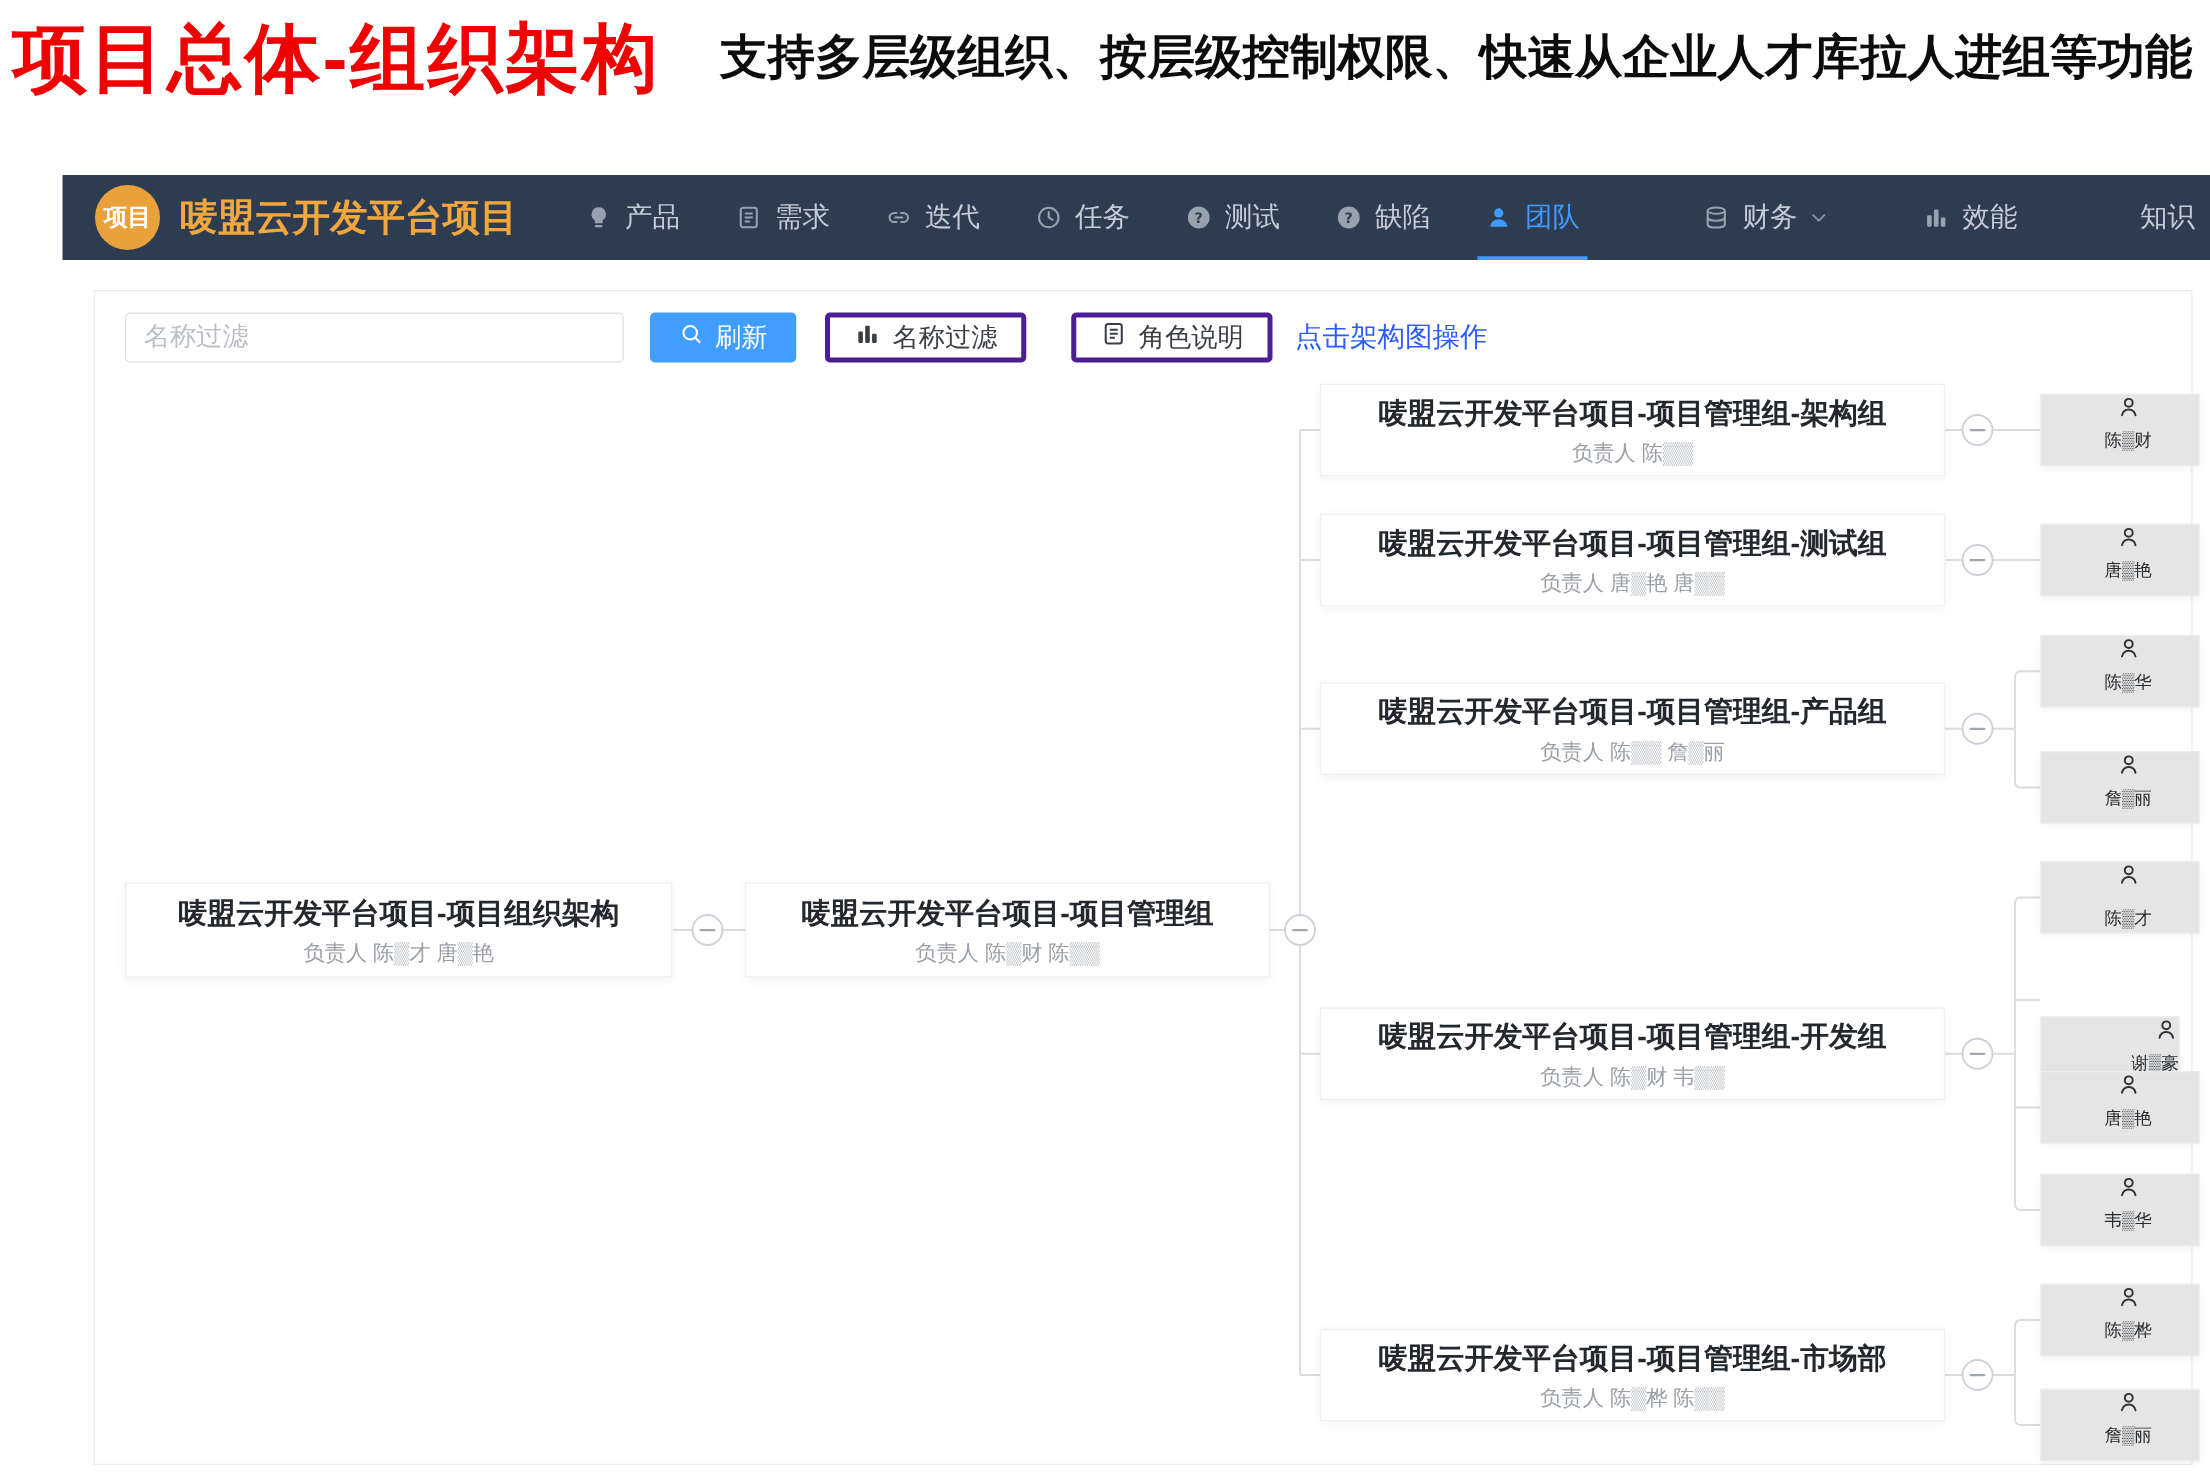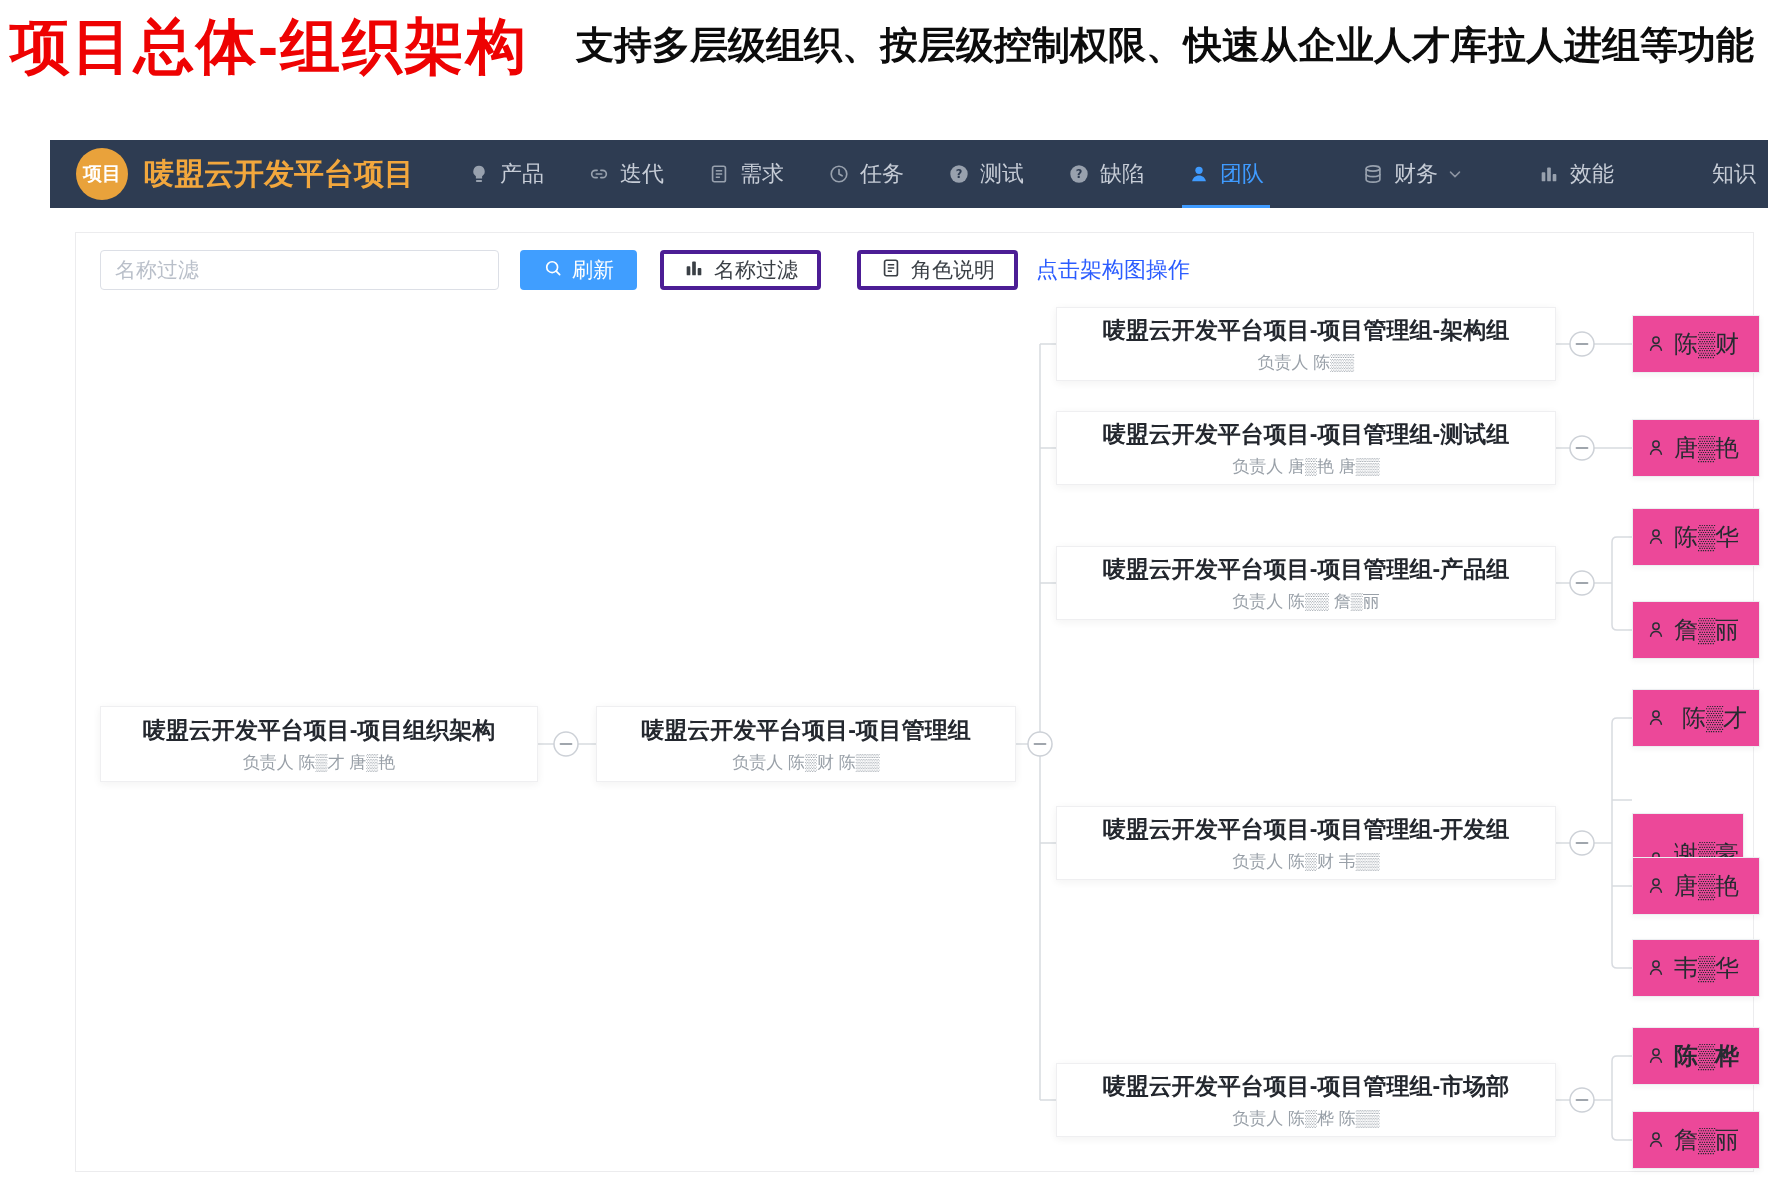--- a/index.html
+++ b/index.html
@@ -37,21 +37,21 @@
   .btn-primary{background:#409eff;border-color:#409eff;color:#fff;}
   .ml21{margin-left:21px;} .ml23{margin-left:23px;} .ml36{margin-left:36px;} .ml18{margin-left:18px;}
   .hint-link{color:#2b5cff;font-size:22px;cursor:pointer;text-decoration:none;white-space:nowrap;}
 
   
   #connector-svg{position:absolute;left:0;top:0;pointer-events:none;}
   #connector-svg g.toggle{pointer-events:auto;cursor:pointer;}
   .org-node{position:absolute;background:#fff;border:1px solid #efeff1;box-shadow:0 2px 8px rgba(31,35,41,.06);display:flex;flex-direction:column;align-items:center;justify-content:center;gap:5px;box-sizing:border-box;cursor:pointer;}
   .org-title{font-size:23px;font-weight:700;color:#23272e;white-space:nowrap;}
   .org-leader{font-size:17px;color:#99a0a8;white-space:nowrap;}
-  .member-card{position:absolute;background:#ec4899;border:1px solid #eceef1;box-shadow:0 2px 6px rgba(31,35,41,.05);display:flex;align-items:center;gap:8px;padding-left:13px;font-size:24px;color:#262b31;box-sizing:border-box;cursor:pointer;white-space:nowrap;}
+  .member-card{position:absolute;background:#e5e5e5;border:1px solid #eceef1;box-shadow:0 2px 6px rgba(31,35,41,.05);display:flex;align-items:center;gap:8px;padding-left:13px;font-size:14px;color:#262b31;box-sizing:border-box;cursor:pointer;white-space:nowrap;flex-direction:column;}
   .member-card .person-ic{display:flex;align-items:center;color:#2b3036;}
 </style>
 </head>
 <body>
 
 <div class="canvas">
 
   <div class="page-header">
     <h1 class="page-title">项目总体-组织架构</h1>
     <div class="page-subtitle">支持多层级组织、按层级控制权限、快速从企业人才库拉人进组等功能</div>
@@ -69,34 +69,34 @@
           <span class="nav-icon">
             <svg viewBox="0 0 24 24" width="22" height="22">
               <path d="M12 3a6.2 6.2 0 0 0-3.4 11.4V17h6.8v-2.6A6.2 6.2 0 0 0 12 3z" fill="currentColor"></path>
               <path d="M9.6 19.6h4.8" stroke="currentColor" stroke-width="2" stroke-linecap="round" fill="none"></path>
             </svg>
           </span>
           <span>产品</span>
         </div>
         <div class="nav-item">
           <span class="nav-icon">
-            <svg viewBox="0 0 24 24" width="22" height="22" fill="none" stroke="currentColor" stroke-width="1.8" stroke-linecap="round">
-              <path d="M10 8H8a4 4 0 0 0 0 8h2M14 16h2a4 4 0 0 0 0-8h-2M9 12h6"></path>
-            </svg>
-          </span>
-          <span>迭代</span>
-        </div>
-        <div class="nav-item">
-          <span class="nav-icon">
             <svg viewBox="0 0 24 24" width="22" height="22" fill="none" stroke="currentColor" stroke-width="1.8">
               <rect x="5" y="3.5" width="14" height="17" rx="2"></rect>
               <path d="M8.5 8.5h7M8.5 12h7M8.5 15.5h4.5"></path>
             </svg>
           </span>
           <span>需求</span>
+        </div>
+        <div class="nav-item">
+          <span class="nav-icon">
+            <svg viewBox="0 0 24 24" width="22" height="22" fill="none" stroke="currentColor" stroke-width="1.8" stroke-linecap="round">
+              <path d="M10 8H8a4 4 0 0 0 0 8h2M14 16h2a4 4 0 0 0 0-8h-2M9 12h6"></path>
+            </svg>
+          </span>
+          <span>迭代</span>
         </div>
         <div class="nav-item">
           <span class="nav-icon">
             <svg viewBox="0 0 24 24" width="22" height="22" fill="none" stroke="currentColor" stroke-width="1.8" stroke-linecap="round">
               <circle cx="12" cy="12" r="8.5"></circle>
               <path d="M12 7.2v4.8l3.4 2"></path>
             </svg>
           </span>
           <span>任务</span>
         </div>
@@ -312,21 +312,21 @@
             <circle cx="12" cy="7.5" r="3.8"></circle>
             <path d="M5.5 19.5c.8-3.6 3.4-5.6 6.5-5.6s5.7 2 6.5 5.6"></path>
           </svg>
         </span>
         <span>韦▒华</span>
       </div>
       <div class="org-node" style="left: 1056px; top: 1063px; width: 500px; height: 74px;">
         <div class="org-title">唛盟云开发平台项目-项目管理组-市场部</div>
         <div class="org-leader">负责人 陈▒桦 陈▒▒</div>
       </div>
-      <div class="member-card" style="left: 1632px; top: 1027px; width: 128px; height: 58px; font-weight: bold;">
+      <div class="member-card" style="left: 1632px; top: 1027px; width: 128px; height: 58px;">
         <span class="person-ic">
           <svg viewBox="0 0 24 24" width="20" height="20" fill="none" stroke="currentColor" stroke-width="1.8" stroke-linecap="round">
             <circle cx="12" cy="7.5" r="3.8"></circle>
             <path d="M5.5 19.5c.8-3.6 3.4-5.6 6.5-5.6s5.7 2 6.5 5.6"></path>
           </svg>
         </span>
         <span>陈▒桦</span>
       </div>
       <div class="member-card" style="left: 1632px; top: 1111px; width: 128px; height: 58px;">
         <span class="person-ic">

